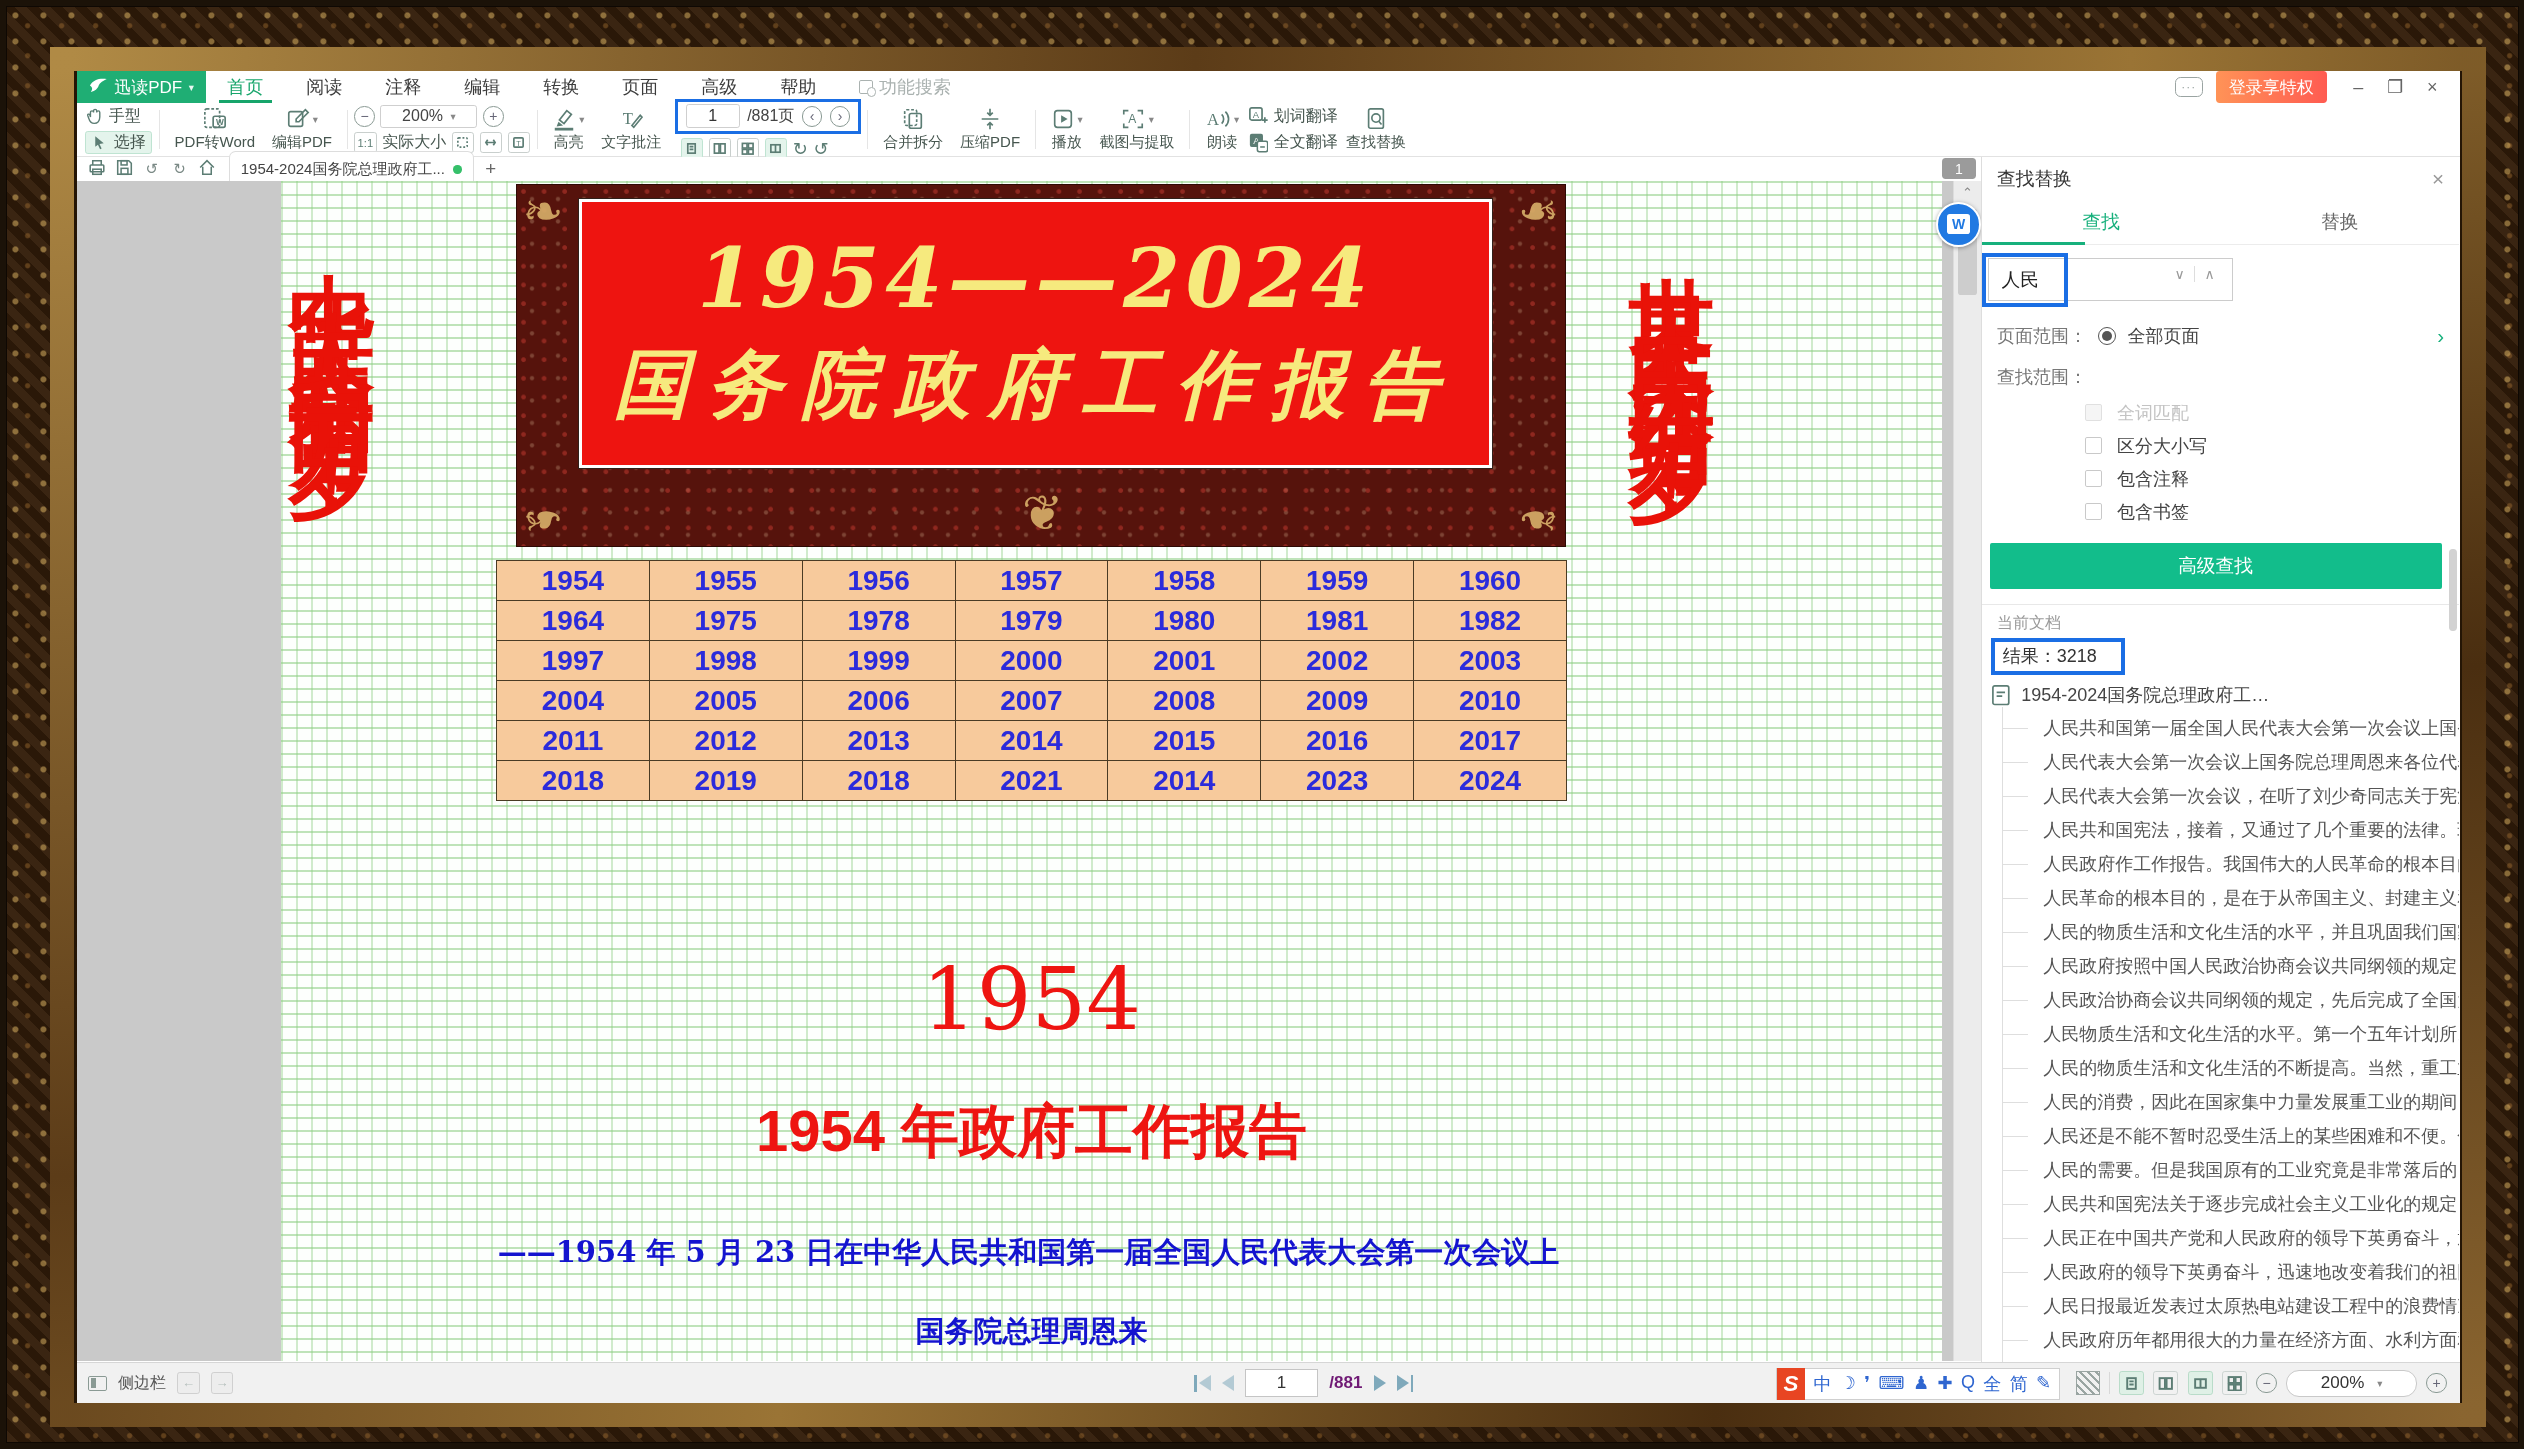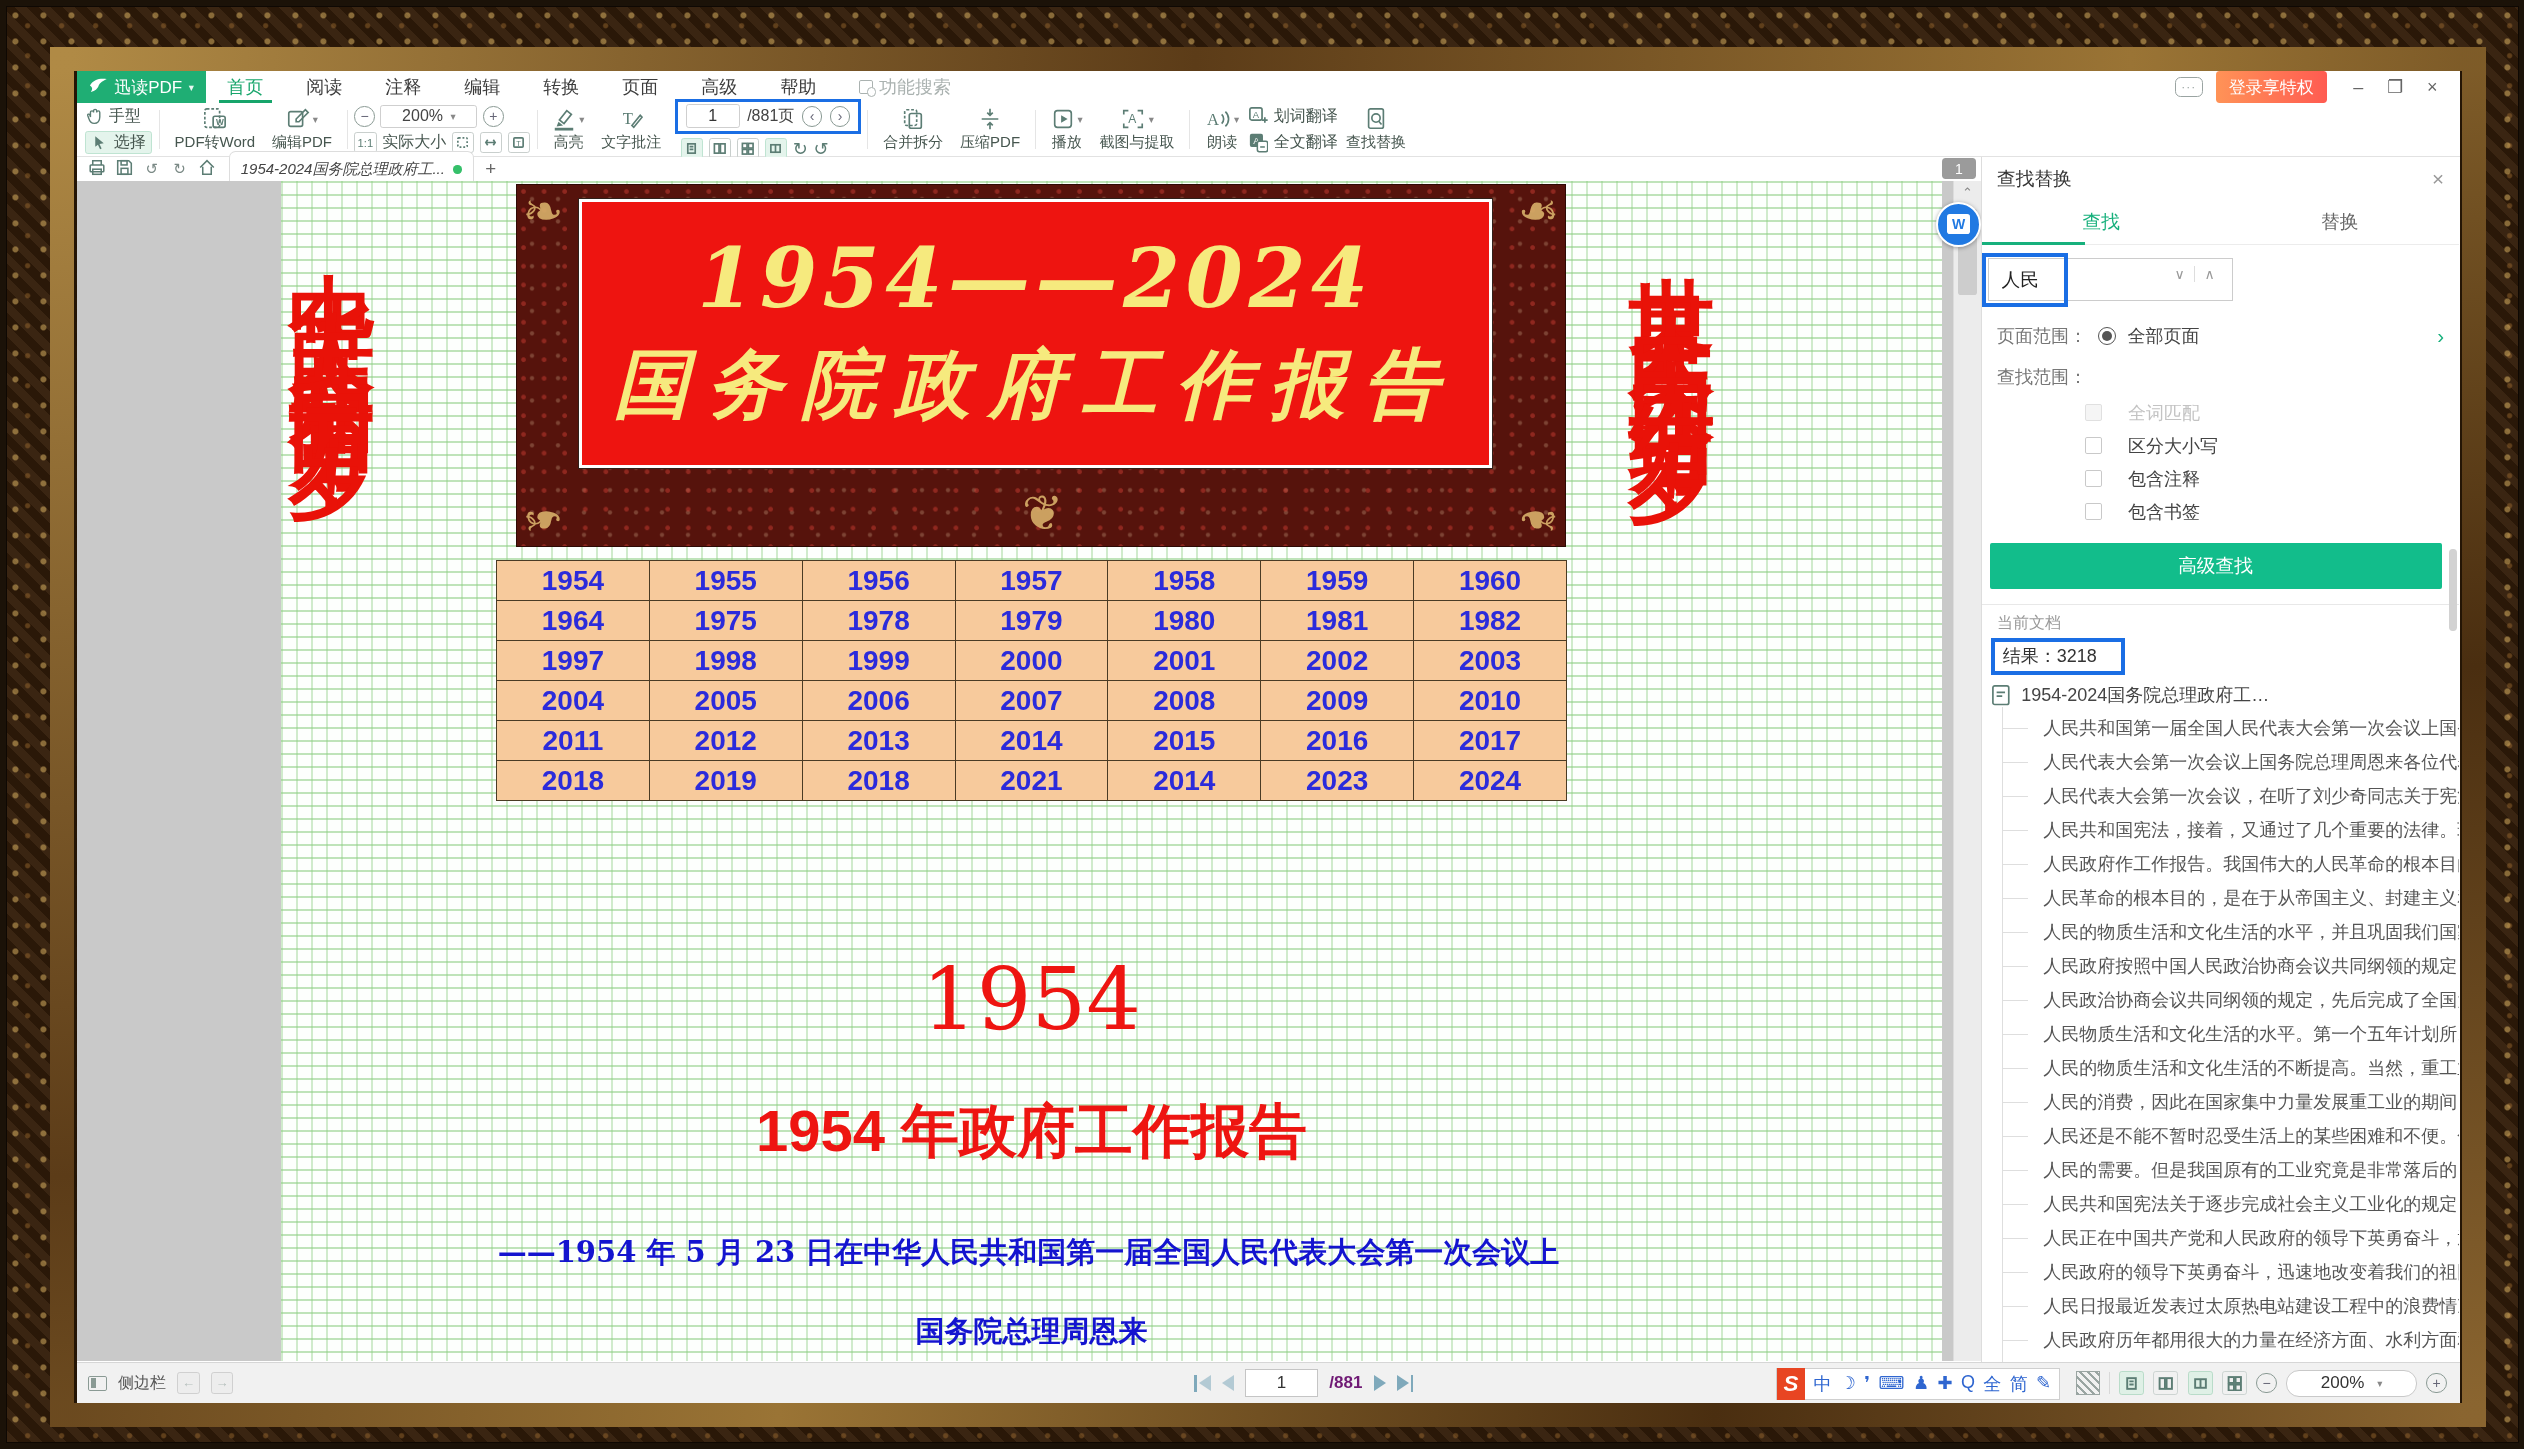--- a/index.html
+++ b/index.html
@@ -53,21 +53,21 @@
   .mini-box { width:22.4px; height:20.6px; border:0.9px solid #c9cfcd; border-radius:2.8px; display:flex; align-items:center; justify-content:center; font-size:11.2px; color:#5c7d74; }
   .mini-box.on { background:#e4f4ec; border-color:#bfe4d2; }
   .anno-blue { border:3.7px solid #1a6ee4; display:flex; align-items:center; gap:7.5px; padding:2.8px 7.5px; }
   .page-input { width:54px; height:24px; border:0.9px solid #cfcfcf; border-radius:2.8px; text-align:center; font-size:16px; color:#333; }
   .rot { font-size:18px; color:#5c7d74; }
 
   
   .leftcol { width:1904px; display:flex; flex-direction:column; }
   .tabbar { height:24px; display:flex; align-items:center; gap:3.7px; padding:0 7.5px; position:relative; background:#fff; }
   .tabbar .tb-ic { width:24px; text-align:center; color:#7b8a86; font-size:15px; }
-  .doc-tab { margin-left:5.6px; height:37px; display:flex; align-items:center; gap:8.4px; padding:0 11.2px; border:0.9px solid #ddd; border-bottom:none; border-radius:6.5px 6.5px 0 0; background:#fff; font-size:15px; color:#444;font-style:italic; }
+  .doc-tab { margin-left:5.6px; height:37px; display:flex; align-items:center; gap:8.4px; padding:0 11.2px; border:0.9px solid #ddd; border-bottom:none; border-radius:6.5px 6.5px 0 0; background:#fff; font-size:15px; color:#444; }
   .gdot { width:8.4px; height:8.4px; border-radius:50%; background:#35c06a; }
   .newtab { font-size:18.7px; color:#666; padding:0 7.5px; }
   .pg-badge { position:absolute; left:1865px; top:0.9px; width:34px; height:21.5px; background:#9b9b9b; color:#fff; border-radius:3.7px; font-size:14px; display:flex; align-items:center; justify-content:center; }
   .collapse-ar { position:absolute; left:1906px; top:1.9px; font-size:14px; color:#666; }
   .viewport { position:relative; width:1904px; height:1180px; background:#c9c9c9; overflow:hidden; }
 
   
   .page { position:absolute; left:204px; top:0; width:1661px; height:1180px; background-color:#fdfffd;
     background-image:
       linear-gradient(to bottom, rgba(140,205,130,.55) 1.9px, transparent 1.9px),
@@ -117,21 +117,21 @@
   .p-inputrow { position:relative; margin:13px 0 0 5.6px; height:45px; }
   .p-input { position:absolute; left:0; top:0; width:245px; height:43px; border:0.9px solid #ccc; padding:0 60px 0 13px; font-size:18.7px; color:#222; }
   .p-updown { position:absolute; left:187px; top:7.5px; display:flex; gap:9.3px; color:#9a9a9a; font-size:14px; }
   .anno-input { position:absolute; left:-5.6px; top:-5.6px; width:86px; height:54px; border:4.7px solid #1a6ee4; }
   .p-row { display:flex; align-items:center; gap:11.2px; padding:0 15px; margin-top:20.6px; }
   .p-label { color:#777; }
   .radio { width:18px; height:18px; border:1.9px solid #555; border-radius:50%; position:relative; }
   .radio::after { content:""; position:absolute; inset:2.8px; border-radius:50%; background:#555; }
   .p-next { margin-left:auto; color:#17b07c; font-size:20.6px; }
   .chk-rows { margin-top:7.5px; }
-  .chk-row { display:flex; align-items:center; gap:26px; padding:0 15px 0 103px; height:33px; }
+  .chk-row { display:flex; align-items:center; gap:15px; padding:0 15px 0 103px; height:33px; }
   .chk-box { width:17px; height:17px; border:1.4px solid #c9c9c9; border-radius:1.9px; background:#fff; }
   .chk-row.disabled { color:#c3c3c3; }
   .chk-row.disabled .chk-box { border-color:#e0e0e0; background:#f5f5f5; }
   .adv-btn { display:block; margin:15px 9.3px 0 7.5px; width:452px; height:46px; background:#12bd8b; color:#fff; border:none; font-size:18.7px; border-radius:1.9px; }
   .p-div { height:0.9px; background:#e8e8e8; margin-top:15px; }
   .cur-doc { padding:7.5px 15px 0; color:#9a9a9a; font-size:16px; }
   .res-line { margin:3.7px 9.3px 0; display:inline-block; border:4.7px solid #1a6ee4; padding:2.8px 24px 2.8px 7.5px; font-size:18px; color:#333; }
   .rlist { position:relative; margin-top:3.7px; height:804px; }
   .vline { position:absolute; left:19.6px; top:28px; bottom:7.5px; border-left:0.9px solid #dedede; }
   .rroot { display:flex; align-items:center; gap:9.3px; padding-left:9.3px; height:32px; color:#444; font-size:18px; }

